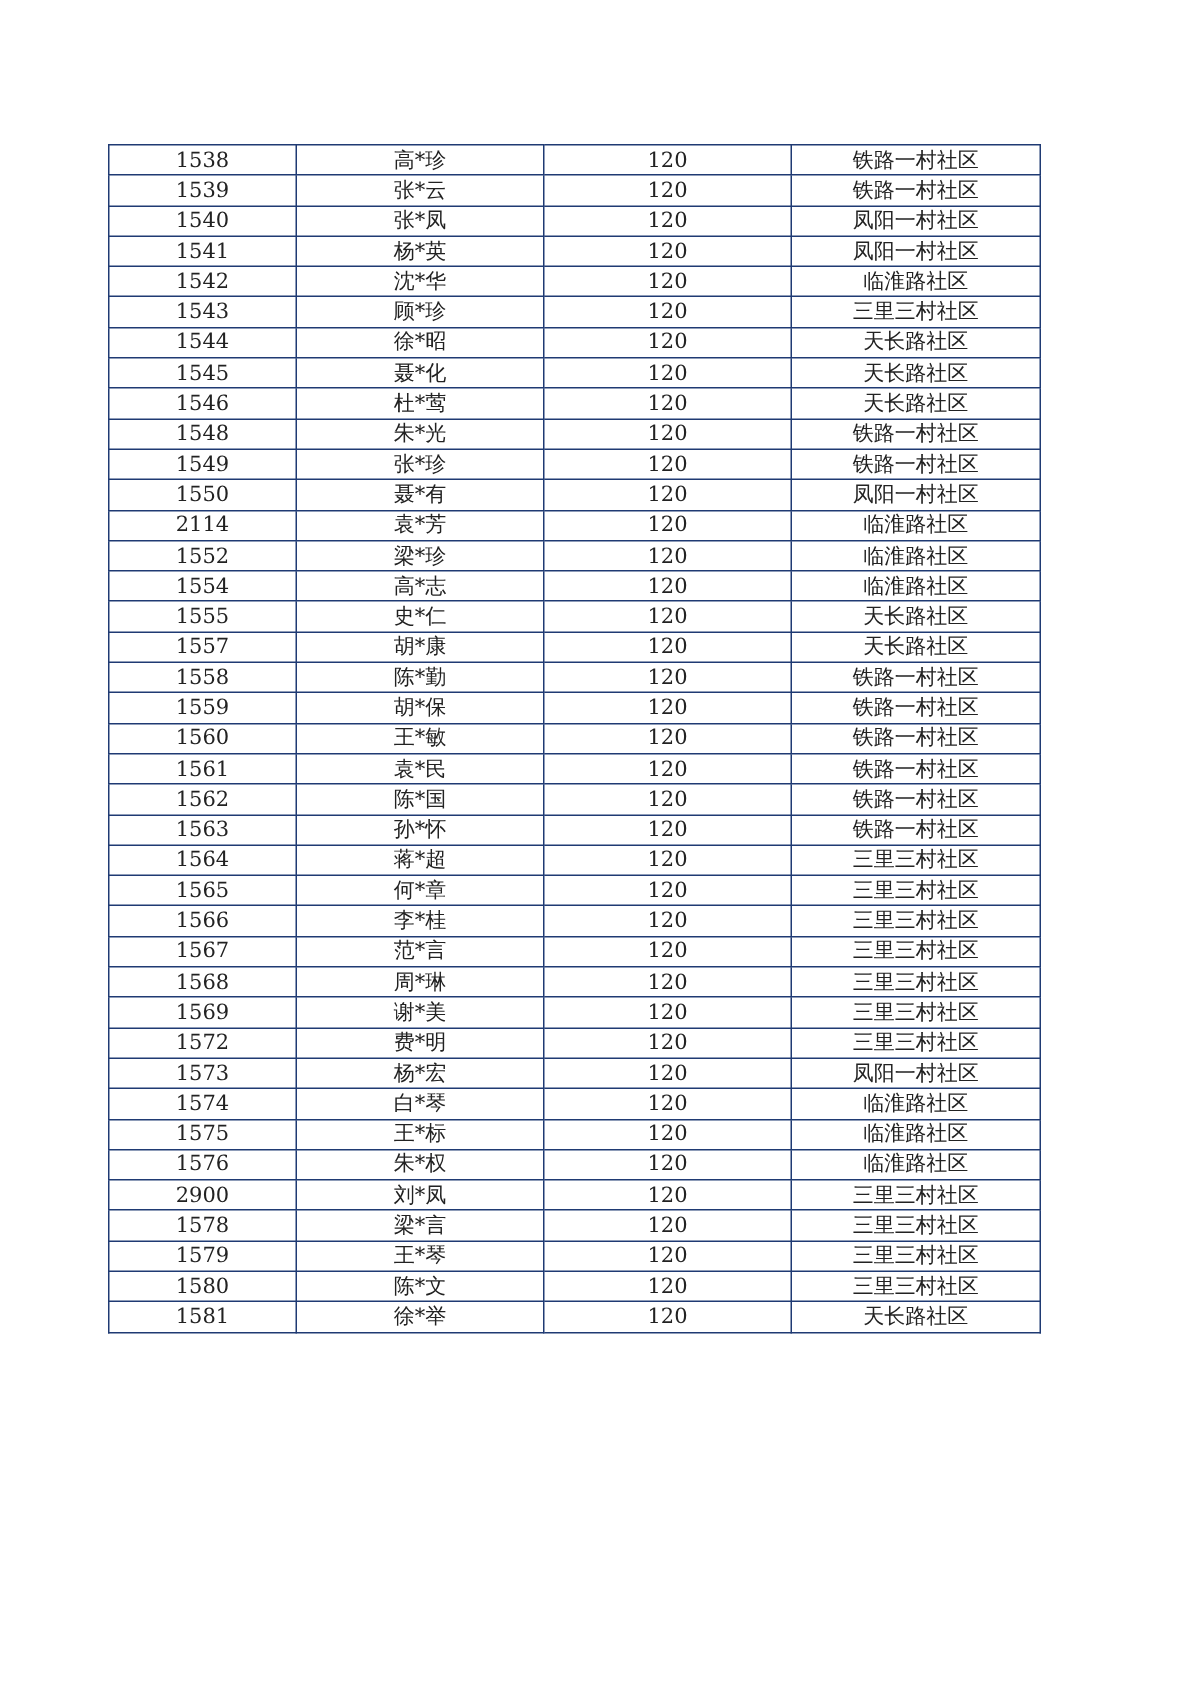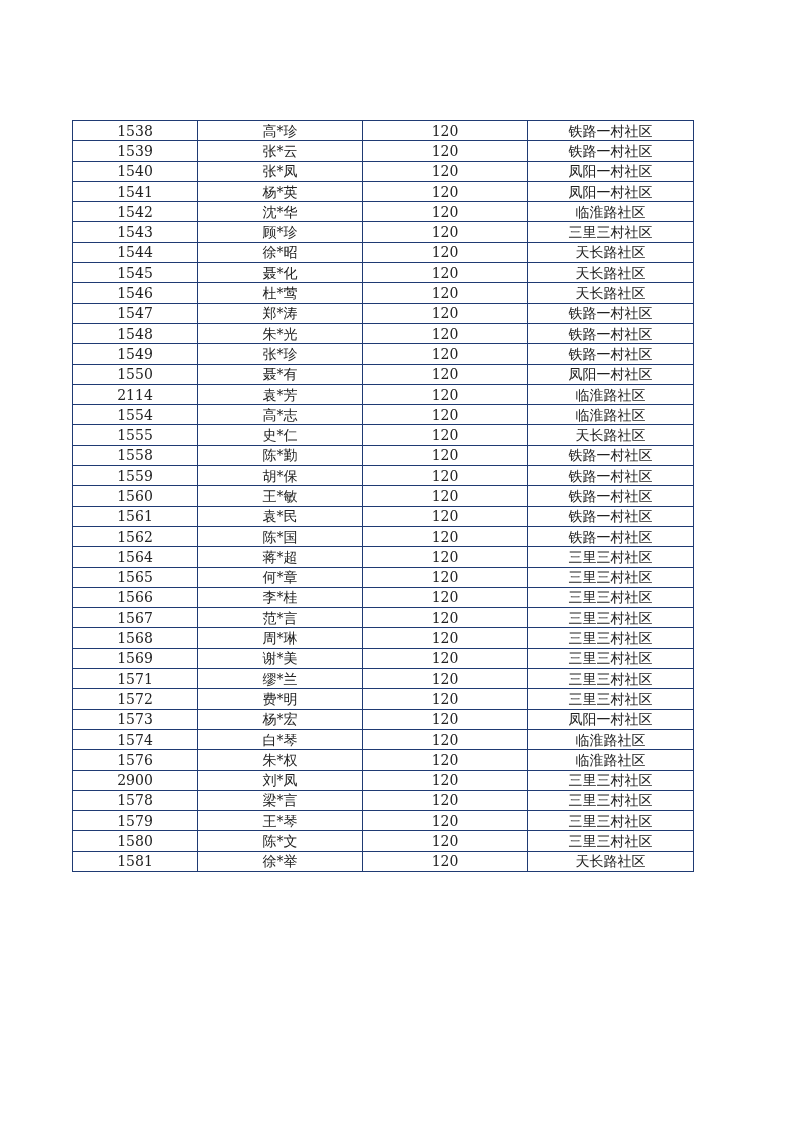--- a/index.html
+++ b/index.html
@@ -8,21 +8,20 @@
   table.roster {
     position: absolute;
     left: 72px;
     top: 96px;
     width: 621px;
     border-collapse: collapse;
     table-layout: fixed;
     font-family: "DejaVu Serif", "Liberation Serif", serif;
     font-size: 14px;
     color: #222;
-    margin-top: 24px;
   }
   table.roster col.c1 { width: 125px; }
   table.roster col.c2 { width: 165px; }
   table.roster col.c3 { width: 165px; }
   table.roster col.c4 { width: 166px; }
   table.roster td {
     border: 1.5px solid #1f3a73;
     height: 19.3px;
     padding: 0;
     text-align: center;
@@ -92,26 +91,20 @@
           <td>120</td>
           <td>天长路社区</td>
         </tr>
         <tr>
           <td>1546</td>
           <td>杜*莺</td>
           <td>120</td>
           <td>天长路社区</td>
         </tr>
         <tr>
-          <td>1547</td>
-          <td>郑*涛</td>
-          <td>120</td>
-          <td>铁路一村社区</td>
-        </tr>
-        <tr>
           <td>1548</td>
           <td>朱*光</td>
           <td>120</td>
           <td>铁路一村社区</td>
         </tr>
         <tr>
           <td>1549</td>
           <td>张*珍</td>
           <td>120</td>
           <td>铁路一村社区</td>
@@ -122,32 +115,44 @@
           <td>120</td>
           <td>凤阳一村社区</td>
         </tr>
         <tr>
           <td>2114</td>
           <td>袁*芳</td>
           <td>120</td>
           <td>临淮路社区</td>
         </tr>
         <tr>
+          <td>1552</td>
+          <td>梁*珍</td>
+          <td>120</td>
+          <td>临淮路社区</td>
+        </tr>
+        <tr>
           <td>1554</td>
           <td>高*志</td>
           <td>120</td>
           <td>临淮路社区</td>
         </tr>
         <tr>
           <td>1555</td>
           <td>史*仁</td>
           <td>120</td>
           <td>天长路社区</td>
         </tr>
         <tr>
+          <td>1557</td>
+          <td>胡*康</td>
+          <td>120</td>
+          <td>天长路社区</td>
+        </tr>
+        <tr>
           <td>1558</td>
           <td>陈*勤</td>
           <td>120</td>
           <td>铁路一村社区</td>
         </tr>
         <tr>
           <td>1559</td>
           <td>胡*保</td>
           <td>120</td>
           <td>铁路一村社区</td>
@@ -164,20 +169,26 @@
           <td>120</td>
           <td>铁路一村社区</td>
         </tr>
         <tr>
           <td>1562</td>
           <td>陈*国</td>
           <td>120</td>
           <td>铁路一村社区</td>
         </tr>
         <tr>
+          <td>1563</td>
+          <td>孙*怀</td>
+          <td>120</td>
+          <td>铁路一村社区</td>
+        </tr>
+        <tr>
           <td>1564</td>
           <td>蒋*超</td>
           <td>120</td>
           <td>三里三村社区</td>
         </tr>
         <tr>
           <td>1565</td>
           <td>何*章</td>
           <td>120</td>
           <td>三里三村社区</td>
@@ -200,40 +211,40 @@
           <td>120</td>
           <td>三里三村社区</td>
         </tr>
         <tr>
           <td>1569</td>
           <td>谢*美</td>
           <td>120</td>
           <td>三里三村社区</td>
         </tr>
         <tr>
-          <td>1571</td>
-          <td>缪*兰</td>
-          <td>120</td>
-          <td>三里三村社区</td>
-        </tr>
-        <tr>
           <td>1572</td>
           <td>费*明</td>
           <td>120</td>
           <td>三里三村社区</td>
         </tr>
         <tr>
           <td>1573</td>
           <td>杨*宏</td>
           <td>120</td>
           <td>凤阳一村社区</td>
         </tr>
         <tr>
           <td>1574</td>
           <td>白*琴</td>
+          <td>120</td>
+          <td>临淮路社区</td>
+        </tr>
+        <tr>
+          <td>1575</td>
+          <td>王*标</td>
           <td>120</td>
           <td>临淮路社区</td>
         </tr>
         <tr>
           <td>1576</td>
           <td>朱*权</td>
           <td>120</td>
           <td>临淮路社区</td>
         </tr>
         <tr>

